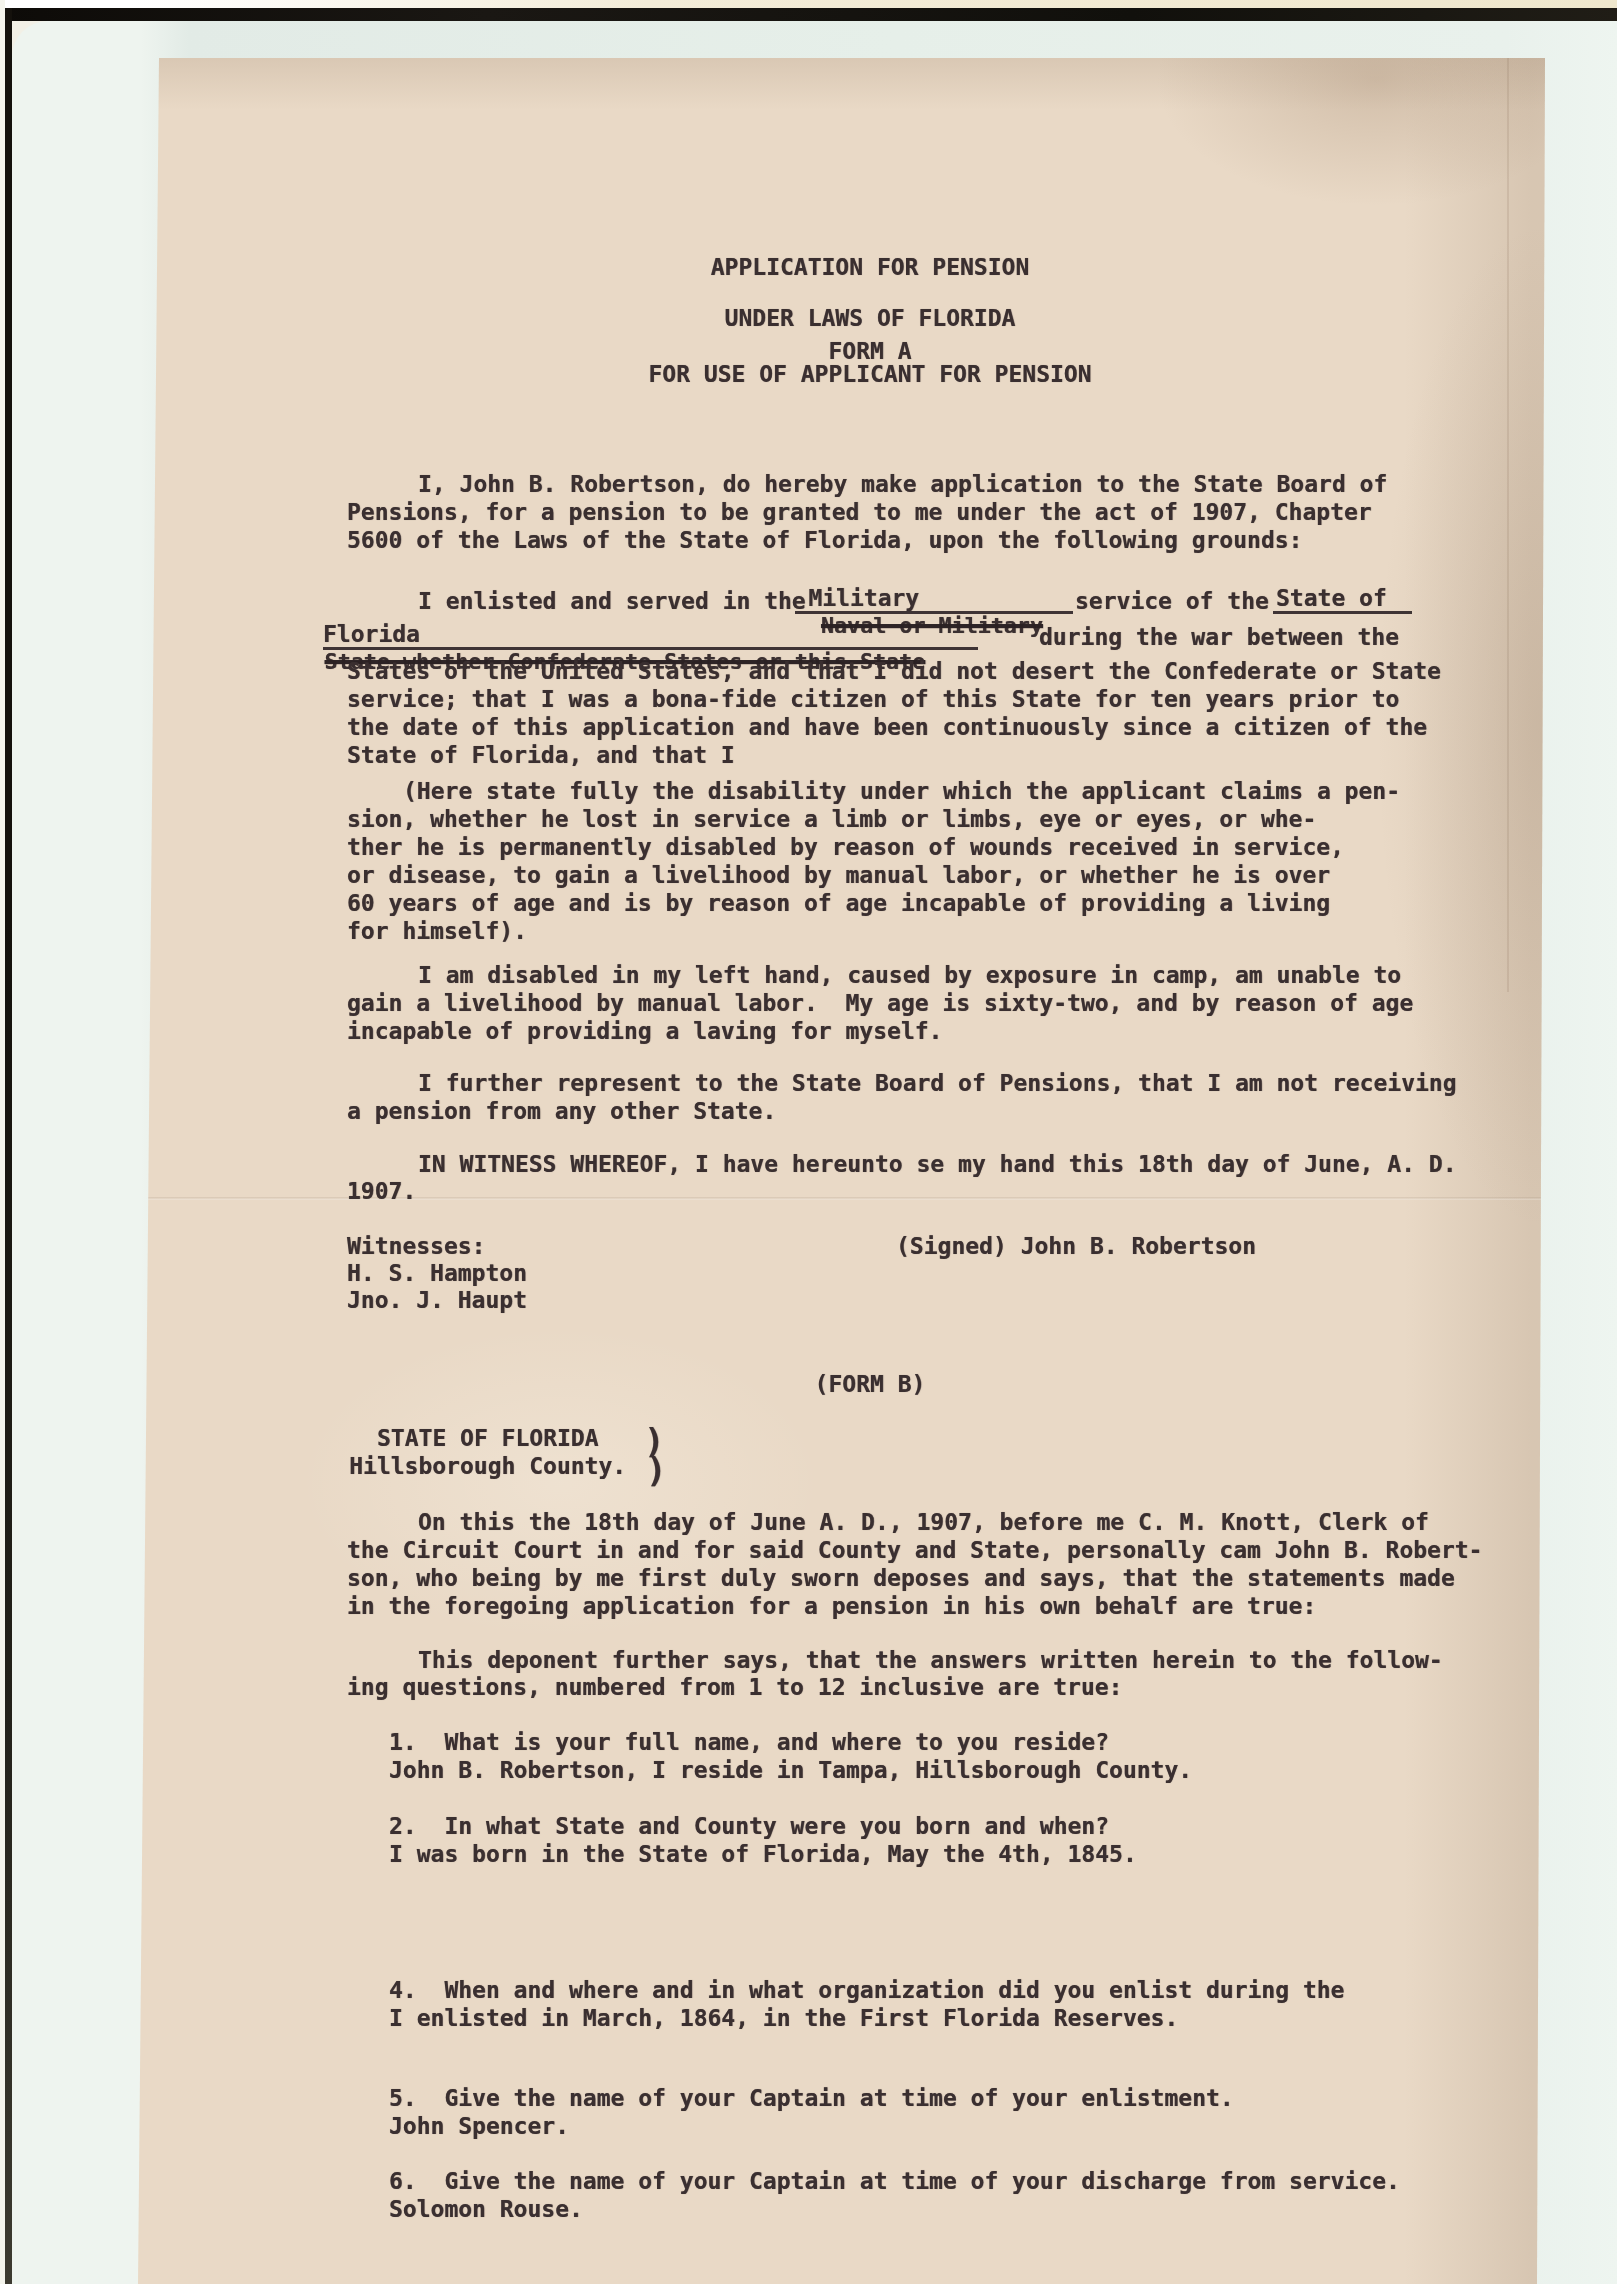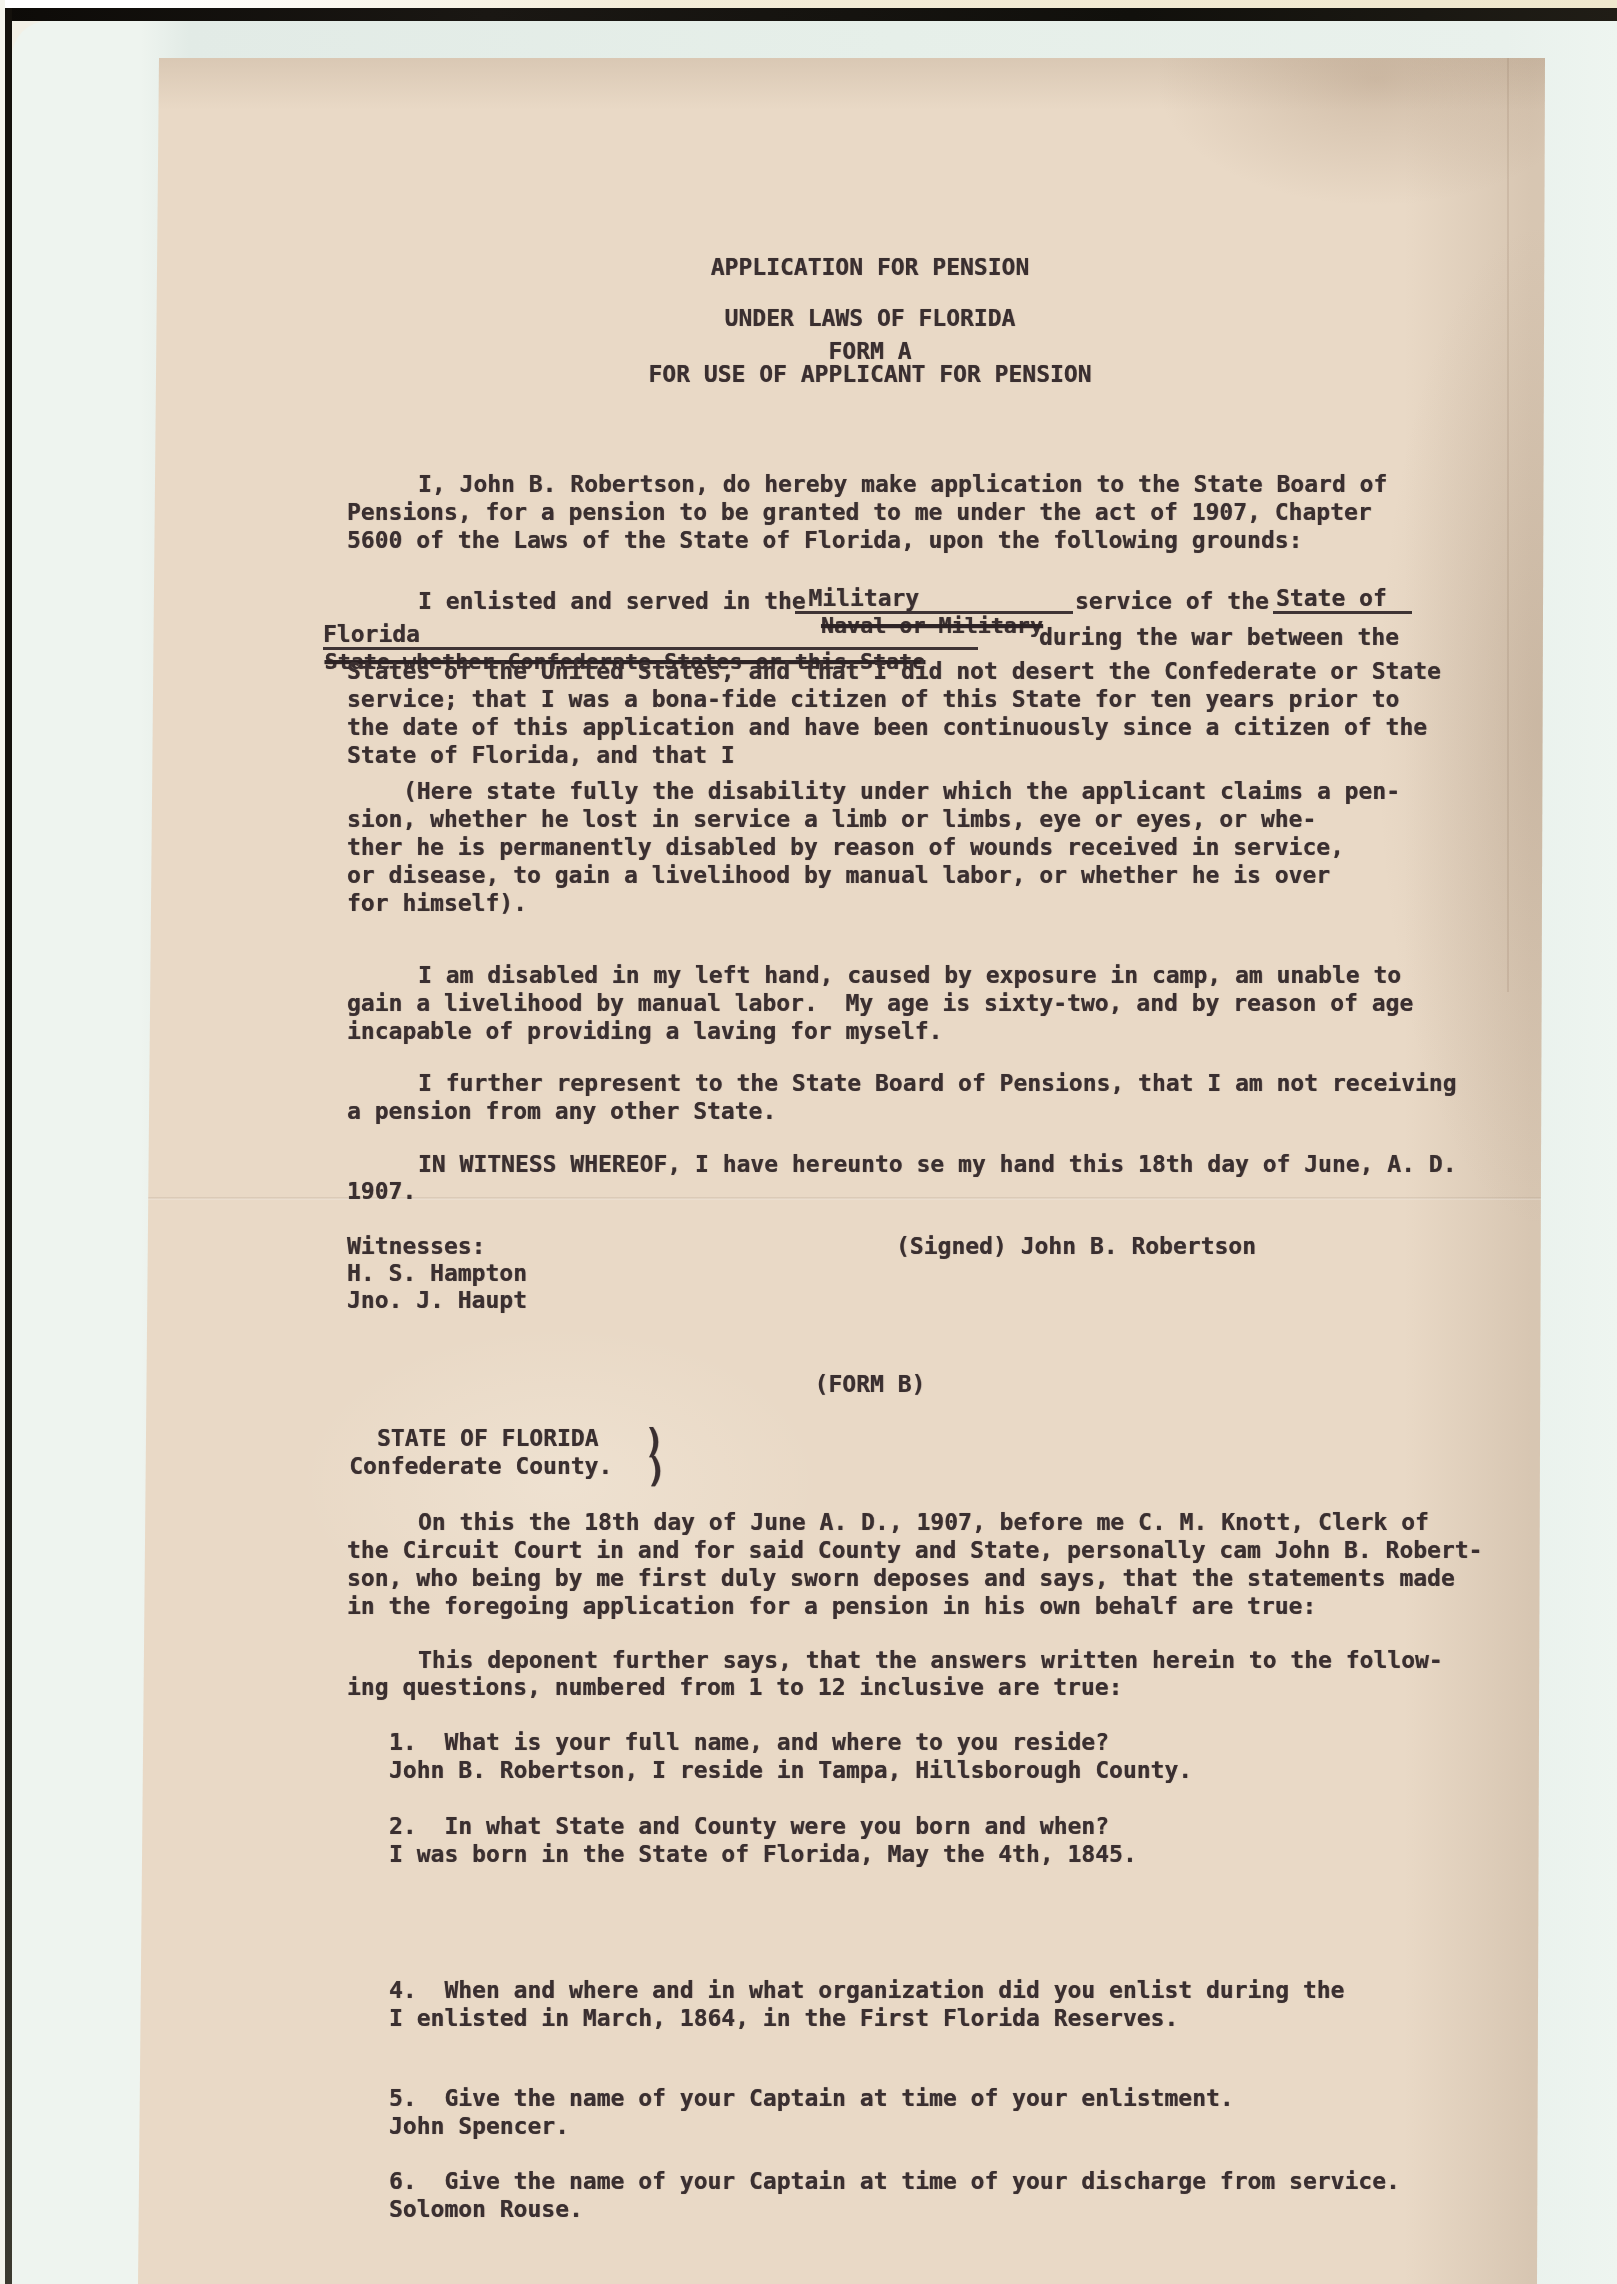--- a/index.html
+++ b/index.html
@@ -101,20 +101,21 @@
           <div class="tline">the date of this application and have been continuously since a citizen of the</div>
           <div class="tline">State of Florida, and that I</div>
         </div>
     </div>
 
     <div class="tw abs paren" style="top:719px">
         <div class="tline">(Here state fully the disability under which the applicant claims a pen-</div>
         <div class="tline">sion, whether he lost in service a limb or limbs, eye or eyes, or whe-</div>
         <div class="tline">ther he is permanently disabled by reason of wounds received in service,</div>
         <div class="tline">or disease, to gain a livelihood by manual labor, or whether he is over</div>
+        <div class="tline">60 years of age and is by reason of age incapable of providing a living</div>
         <div class="tline">for himself).</div>
       </div>
 
     <div class="tw abs indent-first" style="top:1011px">
         <div class="tline">I further represent to the State Board of Pensions, that I am not receiving</div>
         <div class="tline">a pension from any other State.</div>
       </div>
 
     <div class="tw abs indent-first" style="top:903px">
         <div class="tline">I am disabled in my left hand, caused by exposure in camp, am unable to</div>
@@ -134,21 +135,21 @@
     </div>
     <div class="tw abs" style="top:1175px;left:549px"><span>(Signed)</span>  <span>John B. Robertson</span></div>
   </div>
 
   <div class="tw abs title" style="top:1313px">(FORM B)</div>
 
   <div class="text-col">
 
     <div class="abs" style="top:1367px;left:0;width:448px;height:67px">
       <span class="tw row" style="left:30px;top:0">STATE OF FLORIDA</span>
-      <span class="tw row" style="left:2.2px;top:28px">Confederate County.</span>
+      <span class="tw row" style="left:2.2px;top:28px">Hillsborough County.</span>
       <span class="tw row bracket" style="left:297px;top:-4.5px">)</span>
       <span class="tw row bracket" style="left:299px;top:25.4px">)</span>
     </div>
 
     <div class="tw abs indent-first lh38" style="top:1450px">
         <div class="tline">On this the 18th day of June A. D., 1907, before me C. M. Knott, Clerk of</div>
         <div class="tline">the Circuit Court in and for said County and State, personally cam John B. Robert-</div>
         <div class="tline">son, who being by me first duly sworn deposes and says, that the statements made</div>
         <div class="tline">in the foregoing application for a pension in his own behalf are true:</div>
       </div>

